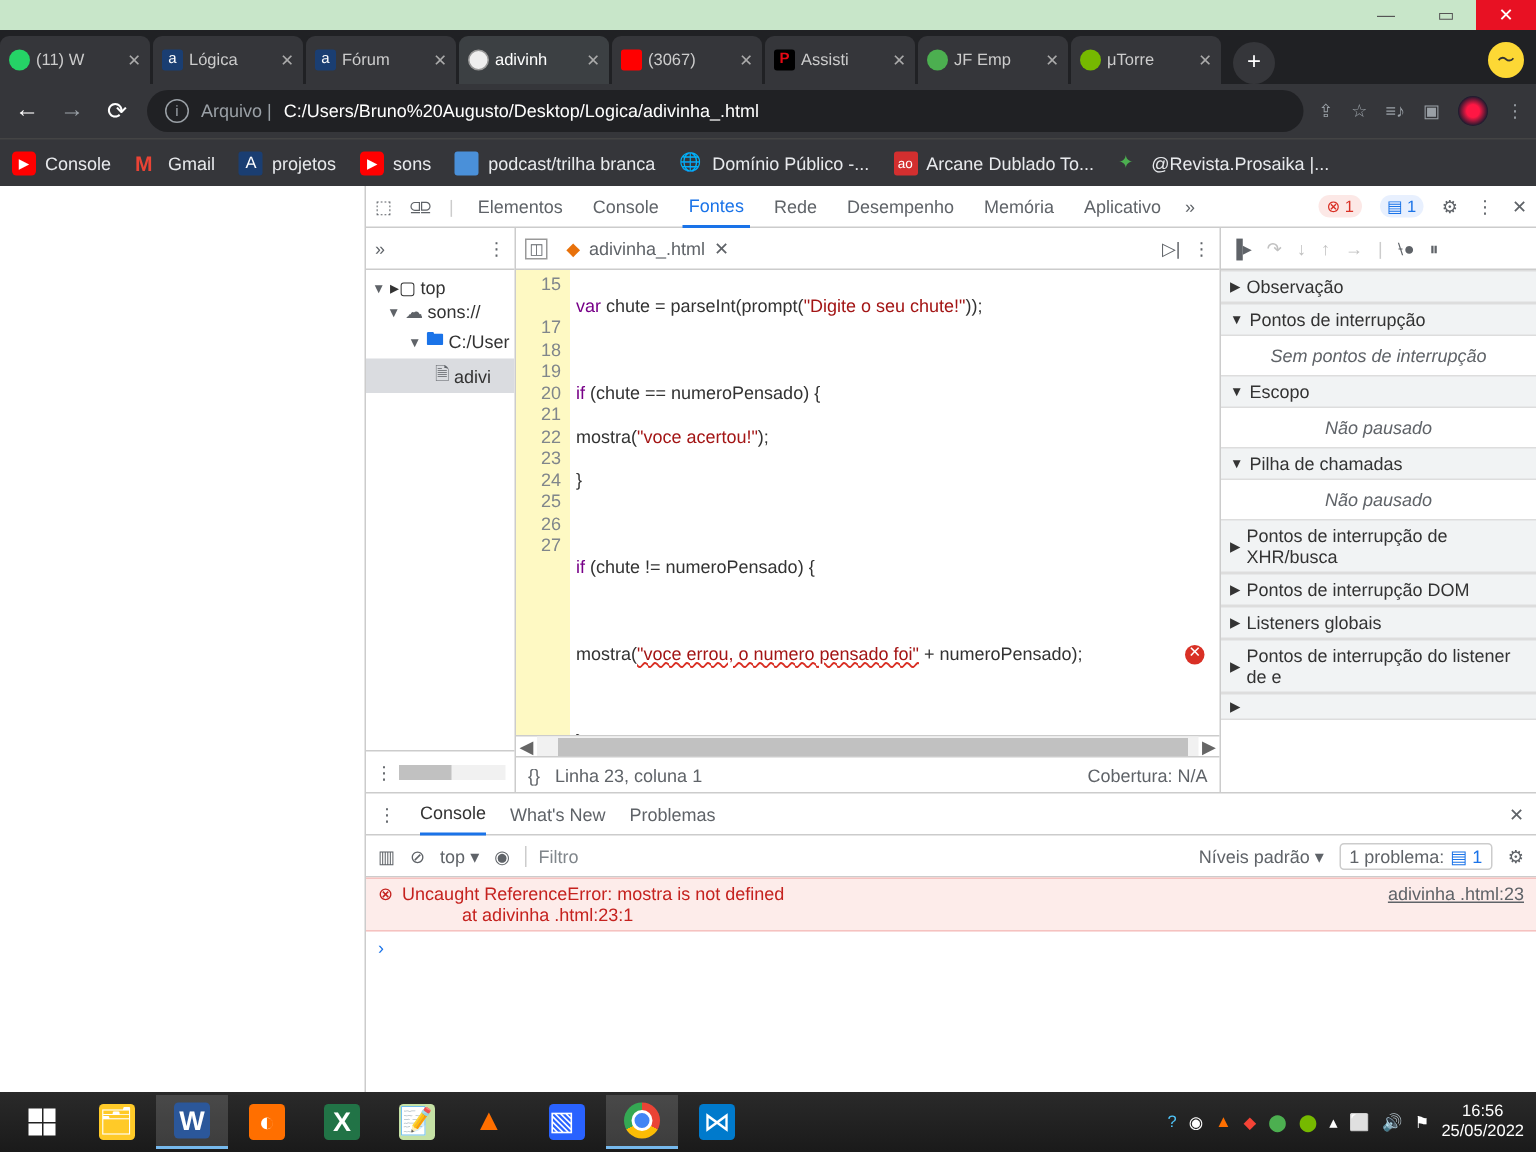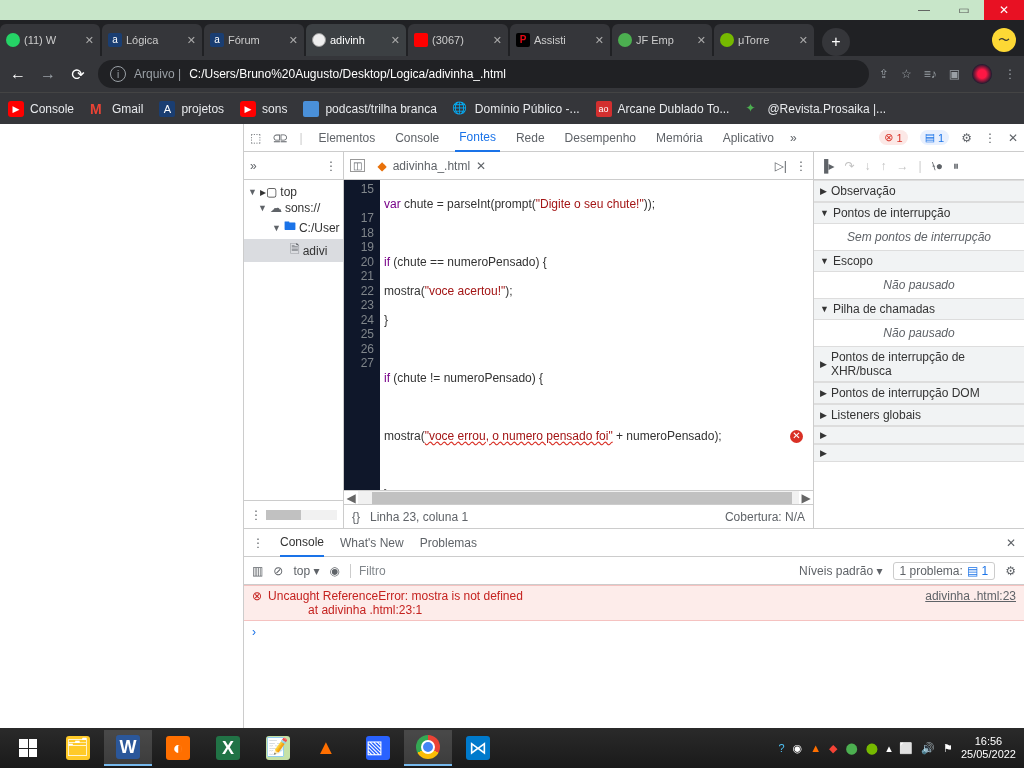--- a/index.html
+++ b/index.html
@@ -65,21 +65,21 @@
 
 .dt-nav-bottom { margin-top: auto; height: 28px; border-top: 1px solid #ccc; display: flex; align-items: center; padding: 0 6px; color: #5f6368; gap: 4px;}
 .dt-nav-bottom .scroll { flex:1; height: 10px; background: #f1f1f1; position: relative; }
 .dt-nav-bottom .scroll .thumb { position:absolute; left:0; width: 35px; height:10px; background:#c1c1c1; }
 
 .dt-editor-col { flex: 1; display: flex; flex-direction: column; min-width: 0; border-right: 1px solid #ccc; }
 .dt-file-tabs { height: 28px; border-bottom: 1px solid #ccc; display: flex; align-items: center; padding: 0 6px; gap: 8px; color: #5f6368; }
 .dt-file-tab { display: flex; align-items: center; gap: 6px; padding: 0 4px; }
 .dt-file-tab .fileico { color: #e8710a; }
 .dt-editor { flex: 1; display: flex; font-family: Consolas, monospace; font-size: 12px; overflow: hidden; position: relative; }
-.gutter { width: 36px; background: #0f172a; color: #80868b; text-align: right; padding: 2px 6px 0 0; line-height: 14.5px; }
+.gutter { width: 36px; background: #fef9c3; color: #80868b; text-align: right; padding: 2px 6px 0 0; line-height: 14.5px; }
 .code { flex: 1; padding: 2px 0 0 4px; line-height: 14.5px; white-space: pre; color: #333; position: relative; }
 .kw { color: #708; }
 .str { color: #a31515; }
 .wavy { text-decoration: underline wavy #d93025; }
 .err-icon { position: absolute; right: 10px; color: #fff; background: #d93025; width: 13px; height: 13px; border-radius: 50%; font-size: 10px; display: flex; align-items:center; justify-content:center; }
 
 .dt-editor-scroll { height: 14px; border-top: 1px solid #ccc; display: flex; }
 .dt-editor-scroll .track { flex:1; background:#f1f1f1; position:relative; }
 .dt-editor-scroll .thumb { position:absolute; left:14px; width:420px; height:12px; top:1px; background:#c1c1c1; }
 .dt-editor-scroll .arr { width:14px; text-align:center; color:#666; }
@@ -384,20 +384,21 @@
         <div class="dt-section-h">
             <span class="arrow">▶</span>
             <span>Pontos de interrupção DOM</span>
           </div>
         <div class="dt-section-h">
             <span class="arrow">▶</span>
             <span>Listeners globais</span>
           </div>
         <div class="dt-section-h">
             <span class="arrow">▶</span>
+            <span>Pontos de interrupção do listener de e</span>
           </div>
         <div class="dt-section-h">
             <span class="arrow">▶</span>
           </div>
       </div>
     </div>
 
     <div class="drawer">
       <div class="drawer-tabs">
         <span>⋮</span>

